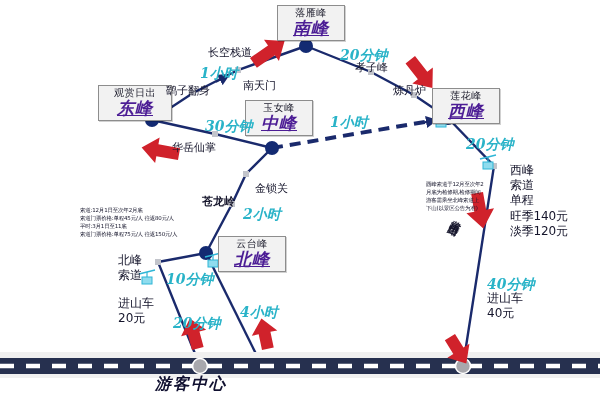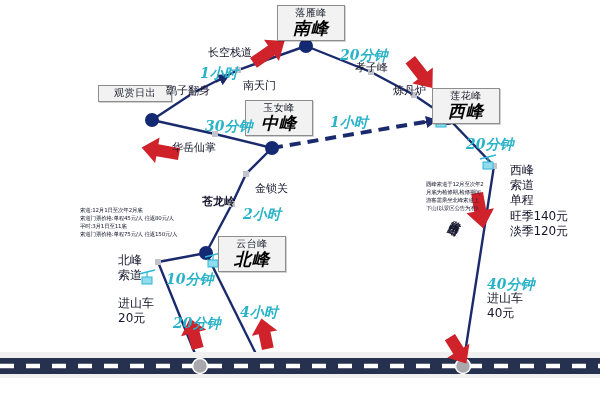--- a/index.html
+++ b/index.html
@@ -37,24 +37,25 @@
     font-size:10px;
     color:#1b1b2b;
     letter-spacing:0.5px;
     line-height:1.15;
     font-family:"DejaVu Sans","Liberation Sans",sans-serif;
   }
   .peak-main{
     font-size:17px;
     font-weight:bold;
     font-style:italic;
-    color:#000000;
+    color:#4c1d95;
     letter-spacing:1px;
     line-height:1.15;
     font-family:"DejaVu Serif","Liberation Serif",serif;
+    text-decoration:underline;
   }
   
   .spot{
     font-size:11px;
     color:#15152b;
     font-weight:normal;
   }
   
   .dur{
     font-size:14px;
@@ -232,20 +233,21 @@
     </g>
   </svg>
 
   <div class="peak-box" style="left:277px;top:5px;width:56px;">
     <div class="peak-sub">落雁峰</div>
     <div class="peak-main">南峰</div>
   </div>
 
   <div class="peak-box" style="left:98px;top:85px;width:62px;">
     <div class="peak-sub">观赏日出</div>
+    <div class="peak-main">东峰</div>
   </div>
 
   <div class="peak-box" style="left:245px;top:100px;width:56px;">
     <div class="peak-sub">玉女峰</div>
     <div class="peak-main">中峰</div>
   </div>
 
   <div class="peak-box" style="left:432px;top:88px;width:56px;">
     <div class="peak-sub">莲花峰</div>
     <div class="peak-main">西峰</div>
@@ -301,14 +303,15 @@
 
   <div class="vertical-road" style="left:452px;top:212px;">黄甫峪进山公路</div>
 
   <div class="lbl note-block" style="left: 80px; top: 207px; white-space: pre-line;">索道:12月1日至次年2月底
 索道门票价格:单程45元/人 往返80元/人
 平时:3月1日至11底
 索道门票价格:单程75元/人 往返150元/人</div>
 
   <div class="lbl note-block2" style="left: 426px; top: 181px; white-space: pre-line;">西峰索道于12月至次年2月底为检修期,检修期间游客需乘坐北峰索道上下山(以景区公告为准)</div>
 
+  <div class="center-label" style="left:155px;top:374px;">游客中心</div>
 
 </div>
 
 </body></html>

